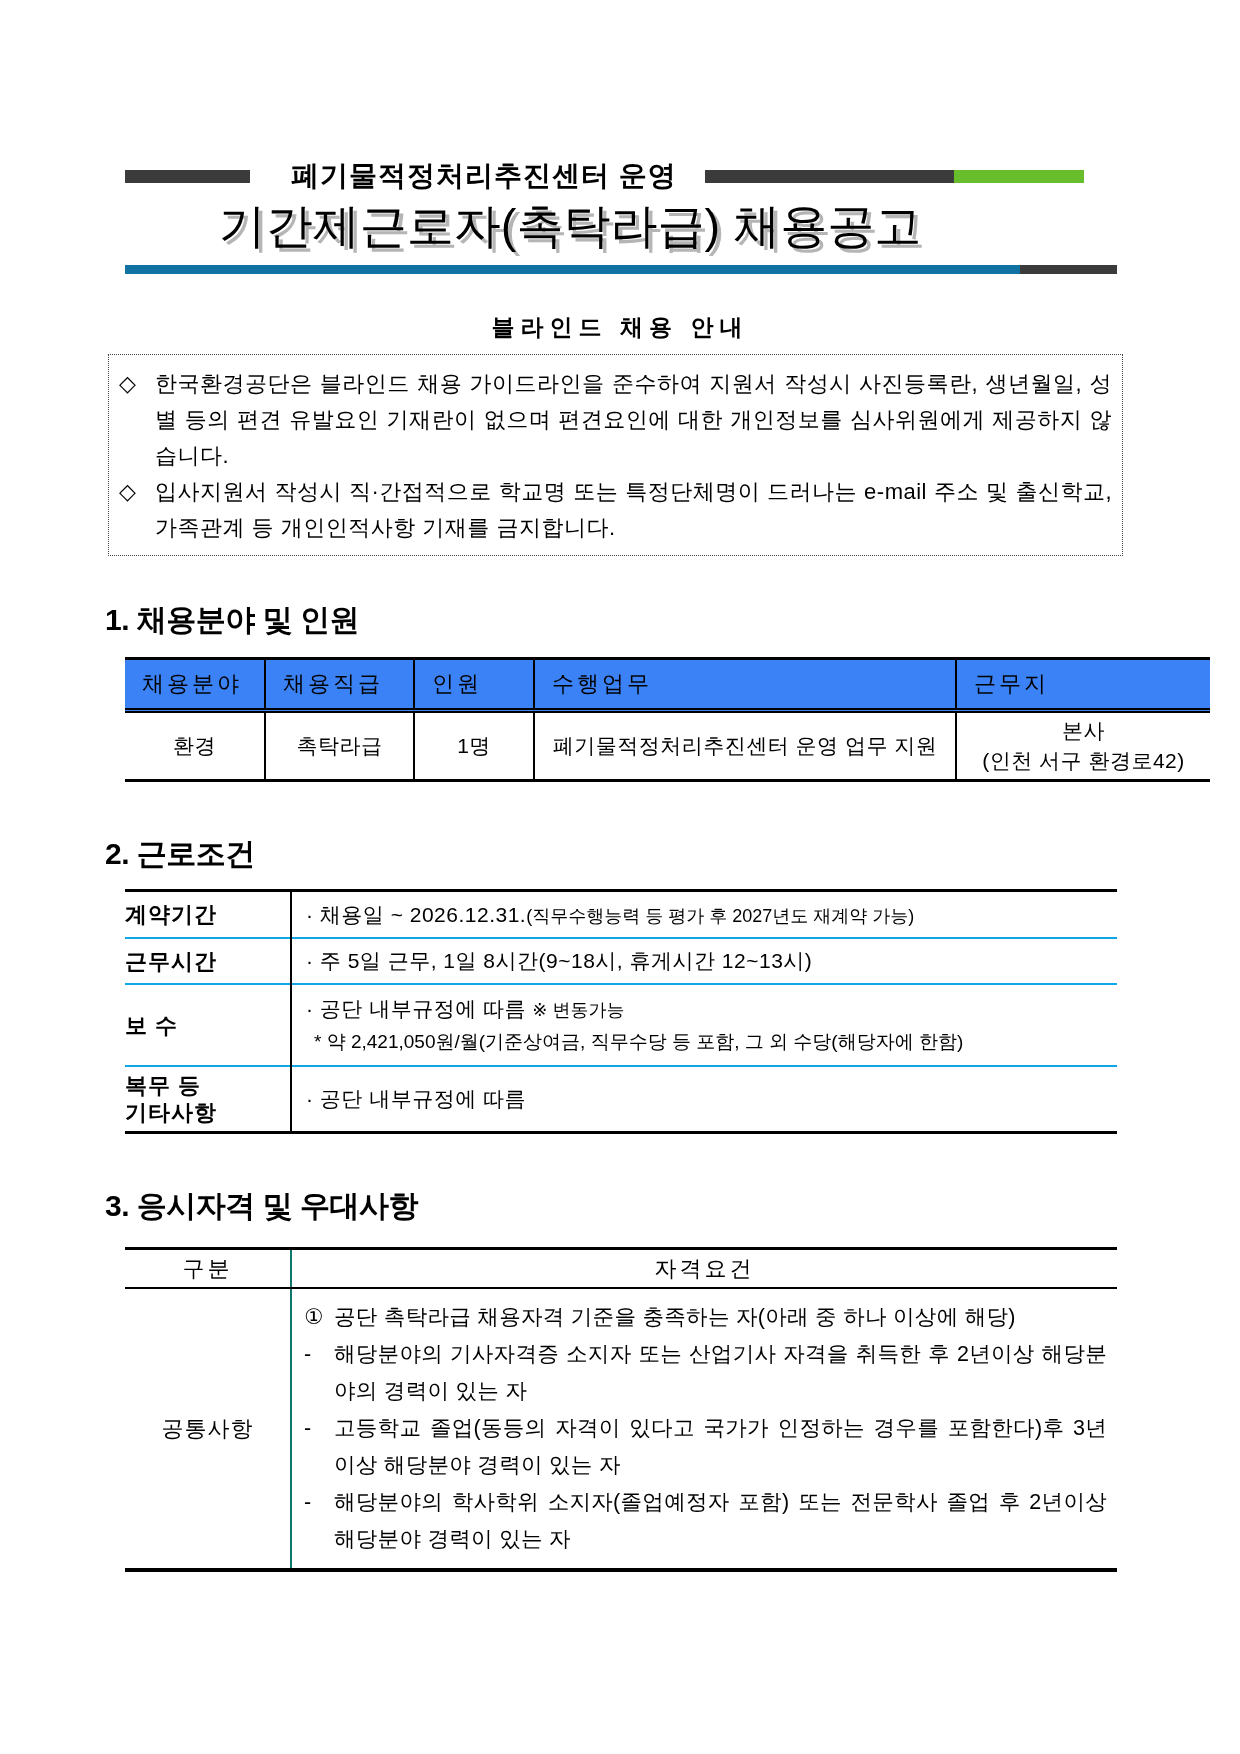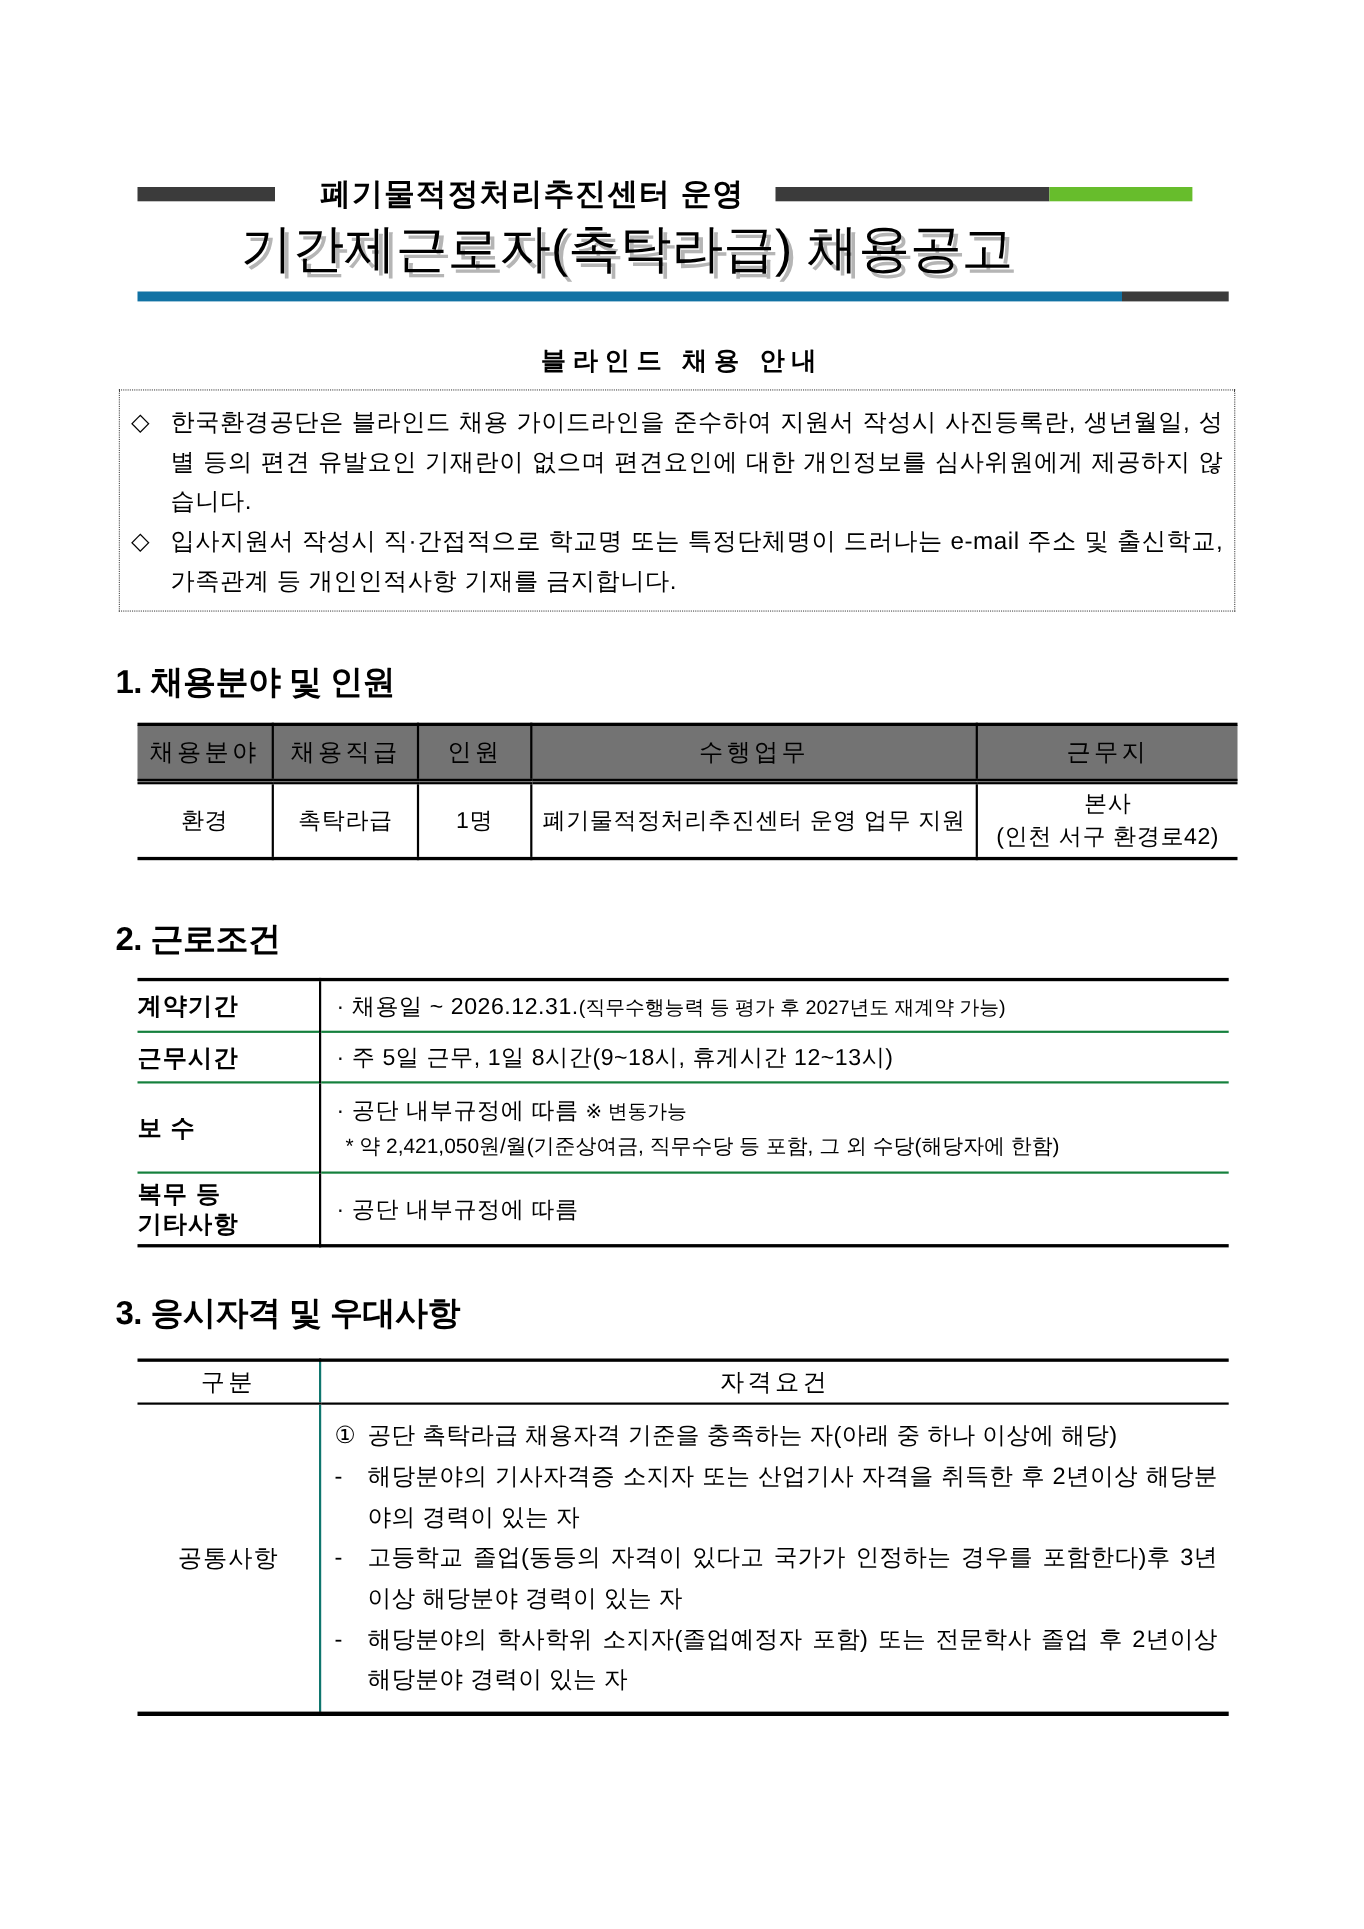--- a/index.html
+++ b/index.html
@@ -34,39 +34,39 @@
     border:1px dotted #444;padding:11px 10px 9px 10px;
   }
   .blind-item{display:flex;line-height:36px;font-size:22px;letter-spacing:0.5px;}
   .blind-item .diamond{width:36px;flex:none;}
   .blind-item p{margin:0;flex:1;text-align:justify;}
 
   
   .sec-heading{font-size:30px;font-weight:bold;letter-spacing:-0.5px;margin:0;}
   .h-sec1{margin-top:44px;}
   .h-sec2{margin-top:52px;}
-  .h-sec3{margin-top:40px;}
+  .h-sec3{margin-top:52px;}
 
   
   table{border-collapse:collapse;table-layout:fixed;margin-left:20px;width:992px;}
   td{padding:0;vertical-align:middle;font-size:21px;letter-spacing:0.5px;}
 
   
   .t1{margin-top:16px;border-top:3px solid #000;border-bottom:3px solid #000;}
   .t1 .hdr td{
-    background:#737373;height:48px;text-align:center;
-    font-size:22px;letter-spacing:3px;border-bottom:5px double #000;
+    background:#3b82f6;height:48px;text-align:left;
+    font-size:22px;letter-spacing:3px;border-bottom:5px double #000;padding-left:17px;
   }
   .t1 td + td{border-left:2px solid #000;}
   .t1 .body td{height:66px;text-align:center;}
   .t1 .loc{line-height:30px;}
 
   
   .t2{margin-top:14px;border-top:3px solid #000;border-bottom:3px solid #000;}
-  .t2 tr + tr td{border-top:2px solid #15803d;}
+  .t2 tr + tr td{border-top:2px solid #0ea5e9;}
   .t2 .lbl{
     width:165px;text-align:left;font-weight:bold;font-size:22px;letter-spacing:1px;line-height:27px;
   }
   .t2 .val{border-left:2px solid #000;padding-left:14px;text-align:left;}
   .t2 .r1 td{height:45px;}
   .t2 .r2 td{height:44px;}
   .t2 .r3 td{height:80px;}
   .t2 .r4 td{height:40px;}
   .t2 .r5 td{height:64px;}
   .cell-note{font-size:18px;letter-spacing:0;}

